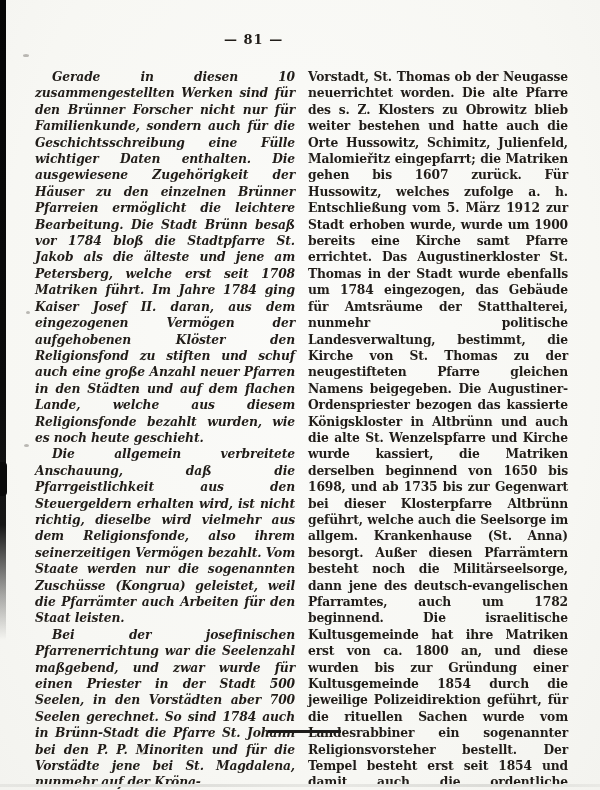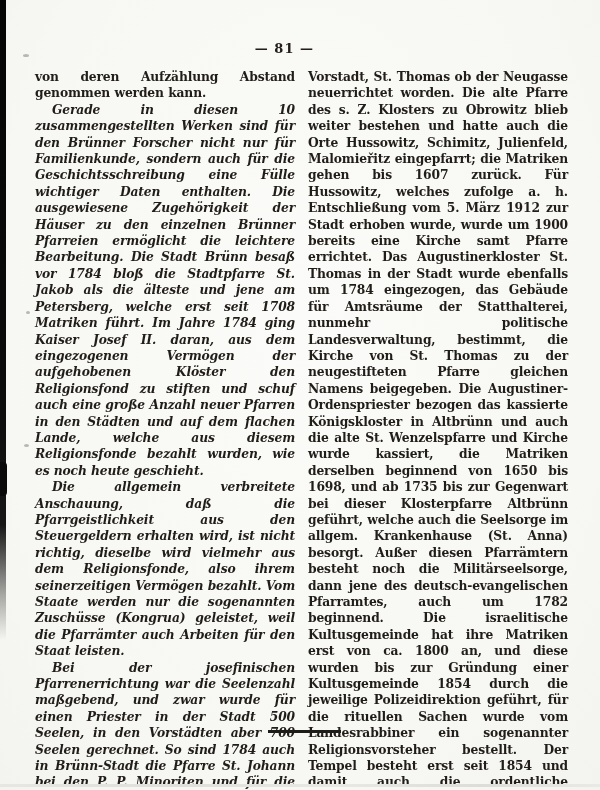--- a/index.html
+++ b/index.html
@@ -12,24 +12,24 @@
     width: 600px;
     height: 790px;
     overflow: hidden;
     background: #f9f9f6;
     background-image: radial-gradient(ellipse at 50% 40%, #fbfbf9 0%, #f7f7f3 70%, #f3f3ef 100%);
     color: #211d19;
     font-family: "DejaVu Serif", serif;
   }
   .page-number {
     position: absolute;
-    top: 41px;
+    top: 32px;
     left: 224px;
     width: 90px;
-    text-align: right;
+    text-align: left;
     font-size: 13px;
     font-weight: bold;
     letter-spacing: 1px;
     white-space: nowrap;
   }
   .columns {
     position: absolute;
     top: 69px;
     left: 35px;
     width: 533px;
@@ -105,21 +105,20 @@
   <div class="scan-blob"></div>
   <div class="speck speck-1"></div>
   <div class="speck speck-2"></div>
   <div class="speck speck-3"></div>
   <div class="speck speck-4"></div>
 
   <div class="page-number">— 81 —</div>
 
   <div class="columns">
     <div class="col" lang="de">
-      <p>von deren Aufzählung Abstand genommen werden kann.</p>
       <p class="ind">Gerade in diesen 10 zusammengestellten Werken sind für den Brünner Forscher nicht nur für Familienkunde, sondern auch für die Geschichtsschreibung eine Fülle wichtiger Daten enthalten. Die ausgewiesene Zugehörigkeit der Häuser zu den einzelnen Brünner Pfarreien ermöglicht die leichtere Bearbeitung. Die Stadt Brünn besaß vor 1784 bloß die Stadtpfarre St. Jakob als die älteste und jene am Petersberg, welche erst seit 1708 Matriken führt. Im Jahre 1784 ging Kaiser Josef II. daran, aus dem eingezogenen Vermögen der aufgehobenen Klöster den Religionsfond zu stiften und schuf auch eine große Anzahl neuer Pfarren in den Städten und auf dem flachen Lande, welche aus diesem Religionsfonde bezahlt wurden, wie es noch heute geschieht.</p>
       <p class="ind">Die allgemein verbreitete Anschauung, daß die Pfarrgeistlichkeit aus den Steuergeldern erhalten wird, ist nicht richtig, dieselbe wird vielmehr aus dem Religionsfonde, also ihrem seinerzeitigen Vermögen bezahlt. Vom Staate werden nur die sogenannten Zuschüsse (Kongrua) geleistet, weil die Pfarrämter auch Arbeiten für den Staat leisten.</p>
       <p class="ind">Bei der josefinischen Pfarrenerrichtung war die Seelenzahl maßgebend, und zwar wurde für einen Priester in der Stadt 500 Seelen, in den Vorstädten aber 700 Seelen gerechnet. So sind 1784 auch in Brünn-Stadt die Pfarre St. Johann bei den P. P. Minoriten und für die Vorstädte jene bei St. Magdalena, nunmehr auf der Kröna-</p>
     </div>
     <div class="col" lang="de">
       <p>Vorstadt, St. Thomas ob der Neugasse neuerrichtet worden. Die alte Pfarre des s. Z. Klosters zu Obrowitz blieb weiter bestehen und hatte auch die Orte Hussowitz, Schimitz, Julienfeld, Malomieřitz eingepfarrt; die Matriken gehen bis 1607 zurück. Für Hussowitz, welches zufolge a. h. Entschließung vom 5. März 1912 zur Stadt erhoben wurde, wurde um 1900 bereits eine Kirche samt Pfarre errichtet. Das Augustinerkloster St. Thomas in der Stadt wurde ebenfalls um 1784 eingezogen, das Gebäude für Amtsräume der Statthalterei, nunmehr politische Landesverwaltung, bestimmt, die Kirche von St. Thomas zu der neugestifteten Pfarre gleichen Namens beigegeben. Die Augustiner-Ordenspriester bezogen das kassierte Königskloster in Altbrünn und auch die alte St. Wenzelspfarre und Kirche wurde kassiert, die Matriken derselben beginnend von 1650 bis 1698, und ab 1735 bis zur Gegenwart bei dieser Klosterpfarre Altbrünn geführt, welche auch die Seelsorge im allgem. Krankenhause (St. Anna) besorgt. Außer diesen Pfarrämtern besteht noch die Militärseelsorge, dann jene des deutsch-evangelischen Pfarramtes, auch um 1782 beginnend. Die israelitische Kultusgemeinde hat ihre Matriken erst von ca. 1800 an, und diese wurden bis zur Gründung einer Kultusgemeinde 1854 durch die jeweilige Polizeidirektion geführt, für die rituellen Sachen wurde vom Landesrabbiner ein sogenannter Religionsvorsteher bestellt. Der Tempel besteht erst seit 1854 und damit auch die ordentliche gesetzmäßige Matrikenführung.</p>
     </div>
   </div>
 
   <div class="end-rule"></div>

